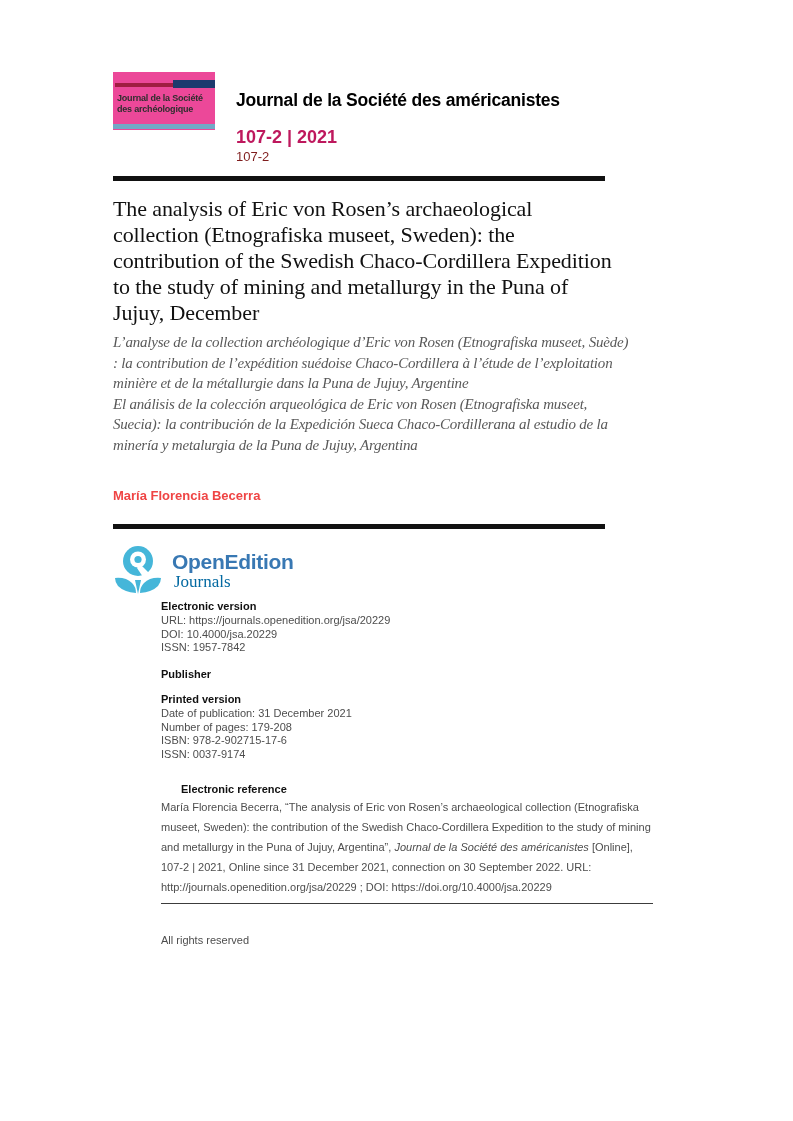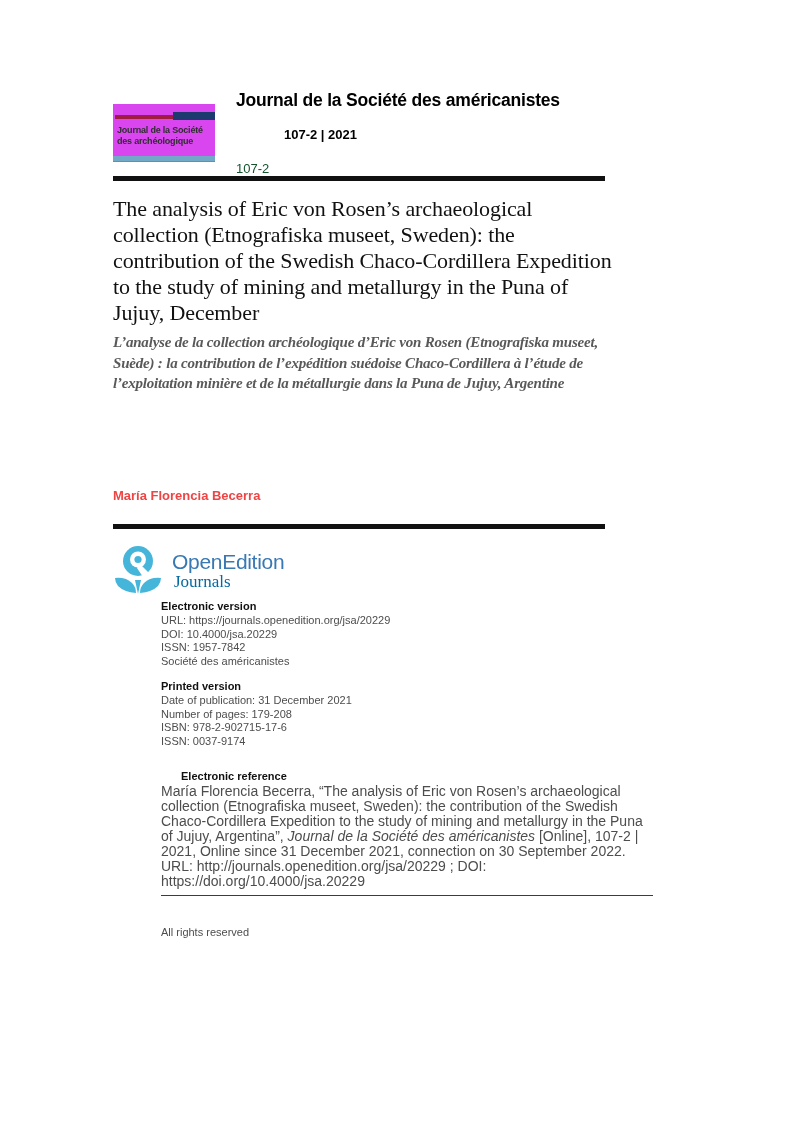--- a/index.html
+++ b/index.html
@@ -8,81 +8,80 @@
     width: 793px;
     height: 1121px;
     background: #ffffff;
     font-family: "Liberation Sans", sans-serif;
     color: #1a1a1a;
     overflow: hidden;
   }
 
   
   .jlogo {
-    position: absolute; left: 113px; top: 104px;
-    width: 102px; height: 58px; background: #d946ef;
+    position: absolute; left: 113px; top: 72px;
+    width: 102px; height: 58px; background: #ec4899;
   }
   .jlogo .band-red {
     position: absolute; left: 2px; top: 11px; width: 62px; height: 4px; background: #a01d41;
   }
   .jlogo .band-navy {
     position: absolute; left: 60px; top: 8px; width: 42px; height: 8px; background: #1d3a6e;
   }
   .jlogo .jlogo-text {
     position: absolute; left: 4px; top: 21px;
     font-size: 9px; line-height: 11px; font-weight: bold; color: #2e2e2e;
     letter-spacing: -0.2px;
   }
   .jlogo .band-blue {
     position: absolute; left: 0px; top: 52px; width: 102px; height: 5px; background: #72a9c6;
   }
 
   
   .masthead { position: absolute; left: 236px; top: 90px; }
   .masthead .jtitle { font-size: 17.5px; font-weight: bold; color: #000; letter-spacing: -0.2px; }
-  .masthead .issue  { margin-top: 16px; font-size: 13px; font-weight: bold; color: #000000; margin-left: 48px; }
-  .masthead .issue2 { margin-top: 19px; font-size: 13px; color: #14532d; }
+  .masthead .issue  { margin-top: 16px; font-size: 18px; font-weight: bold; color: #be185d; }
+  .masthead .issue2 { margin-top: 1px; font-size: 13px; color: #7f1d1d; }
 
   
   .rule { position: absolute; left: 113px; width: 492px; height: 5px; background: #111; }
   .rule1 { top: 176px; }
   .rule2 { top: 524px; }
   .thin-rule { border: none; border-top: 1px solid #3c3c3c; width: 492px; margin: 6px 0 0 0; }
 
   
   .titleblock { position: absolute; left: 113px; top: 196px; width: 505px; }
   .art-title {
     margin: 0; font-family: "Liberation Serif", serif; font-weight: normal;
     font-size: 22px; line-height: 26px; color: #111; letter-spacing: -0.1px;
   }
   .art-sub {
     margin: 6px 0 0 0; font-family: "Liberation Serif", serif; font-style: italic;
     font-size: 15px; line-height: 20.5px; color: #595959; letter-spacing: -0.2px;
     width: 520px;
-    font-weight: bold;
   }
   .art-sub.second { margin-top: 0; }
 
   .author { position: absolute; left: 113px; top: 488px; font-size: 13px; font-weight: bold; color: #ef4444; }
 
   
   .oe { position: absolute; left: 113px; top: 544px; height: 52px; }
   .oe-icon { position: absolute; left: 0; top: 0; }
-  .oe-name { position: absolute; left: 59px; top: 6px; font-size: 21px; font-weight: normal; color: #3878b3; letter-spacing: -0.3px; }
+  .oe-name { position: absolute; left: 59px; top: 6px; font-size: 21px; font-weight: bold; color: #3878b3; letter-spacing: -0.3px; }
   .oe-sub  { position: absolute; left: 61px; top: 28px; font-family: "Liberation Serif", serif; font-size: 17px; color: #0369a1; }
 
   
   .meta { position: absolute; left: 113px; top: 600px; width: 492px; margin-left: 48px; }
   .meta p { margin: 0; }
   .meta-h { font-size: 11px; line-height: 13.8px; font-weight: bold; color: #111; }
   .meta-line { font-size: 11px; line-height: 13.8px; color: #4d4d4d; }
   .gap-publisher { margin-top: 13px !important; }
   .gap-printed { margin-top: 11px !important; }
   .gap-reference { margin-top: 21px !important; padding-left: 20px; }
-  .ref-para { font-size: 14px; line-height: 15px; color: #4d4d4d; }
+  .ref-para { font-size: 11px; line-height: 20px; color: #4d4d4d; }
   .ref-para .it { font-style: italic; }
   .rights { margin-top: 30px !important; font-size: 11px; color: #4d4d4d; }
 </style>
 </head>
 <body>
 
 <div class="page">
 
   <div class="jlogo">
     <div class="band-red"></div>
@@ -98,20 +97,21 @@
     <div class="jtitle">Journal de la Société des américanistes</div>
     <div class="issue">107-2 | 2021</div>
     <div class="issue2">107-2</div>
   </div>
 
   <div class="rule rule1"></div>
 
   <div class="titleblock">
     <h1 class="art-title">The analysis of Eric von Rosen’s archaeological collection (Etnografiska museet, Sweden): the contribution of the Swedish Chaco-Cordillera Expedition to the study of mining and metallurgy in the Puna of Jujuy, December</h1>
     <p class="art-sub">L’analyse de la collection archéologique d’Eric von Rosen (Etnografiska museet, Suède) : la contribution de l’expédition suédoise Chaco-Cordillera à l’étude de l’exploitation minière et de la métallurgie dans la Puna de Jujuy, Argentine</p>
+    <p class="art-sub second">El análisis de la colección arqueológica de Eric von Rosen (Etnografiska museet, Suecia): la contribución de la Expedición Sueca Chaco-Cordillerana al estudio de la minería y metalurgia de la Puna de Jujuy, Argentina</p>
   </div>
 
   <div class="author">María Florencia Becerra</div>
 
   <div class="rule rule2"></div>
 
   <div class="oe">
     <svg class="oe-icon" width="52" height="52" viewBox="0 0 52 52" xmlns="http://www.w3.org/2000/svg">
       <circle cx="25" cy="17" r="15" fill="#45b6d9"></circle>
       <circle cx="25" cy="15.5" r="8" fill="#ffffff"></circle>
@@ -125,21 +125,21 @@
     <div class="oe-sub">Journals</div>
   </div>
 
   <div class="meta">
 
     <p class="meta-h">Electronic version</p>
     <p class="meta-line">URL: https://journals.openedition.org/jsa/20229</p>
     <p class="meta-line">DOI: 10.4000/jsa.20229</p>
     <p class="meta-line">ISSN: 1957-7842</p>
 
-    <p class="meta-line">Société des américanistes</p>
+    <p class="meta-h gap-publisher">Publisher</p>
 
     <p class="meta-h gap-printed">Printed version</p>
     <p class="meta-line">Date of publication: 31 December 2021</p>
     <p class="meta-line">Number of pages: 179-208</p>
     <p class="meta-line">ISBN: 978-2-902715-17-6</p>
     <p class="meta-line">ISSN: 0037-9174</p>
 
     <p class="meta-h gap-reference">Electronic reference</p>
     <p class="ref-para"><span>María Florencia Becerra, “The analysis of Eric von Rosen’s archaeological collection (Etnografiska museet, Sweden): the contribution of the Swedish Chaco-Cordillera Expedition to the study of mining and metallurgy in the Puna of Jujuy, Argentina”, </span><span class="it">Journal de la Société des américanistes</span><span> [Online], 107-2 | 2021, Online since 31 December 2021, connection on 30 September 2022. URL: http://journals.openedition.org/jsa/20229 ; DOI: https://doi.org/10.4000/jsa.20229</span></p>
 

